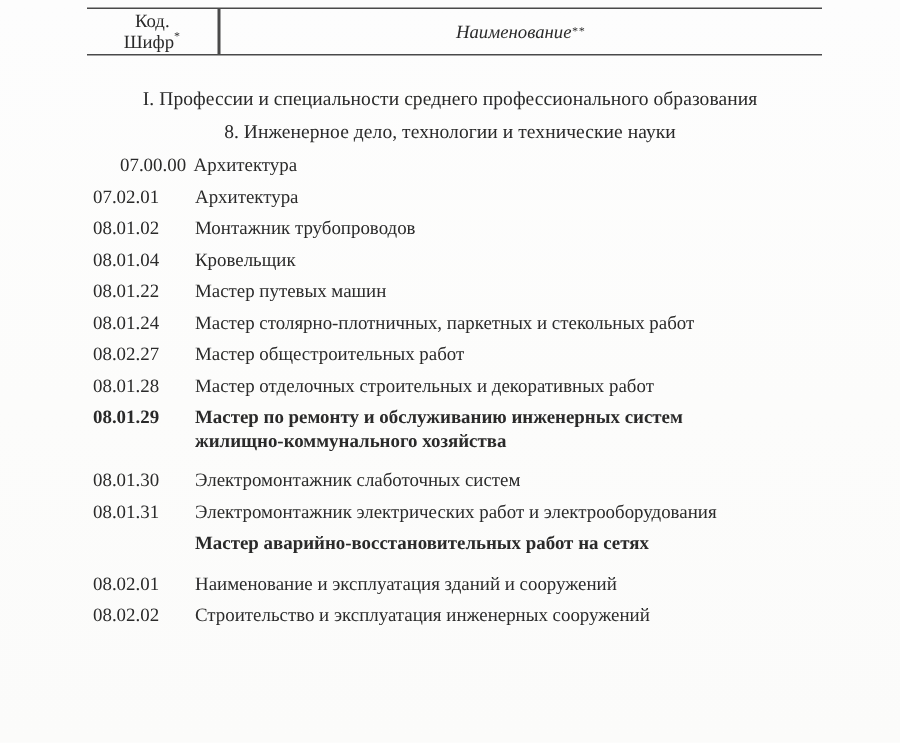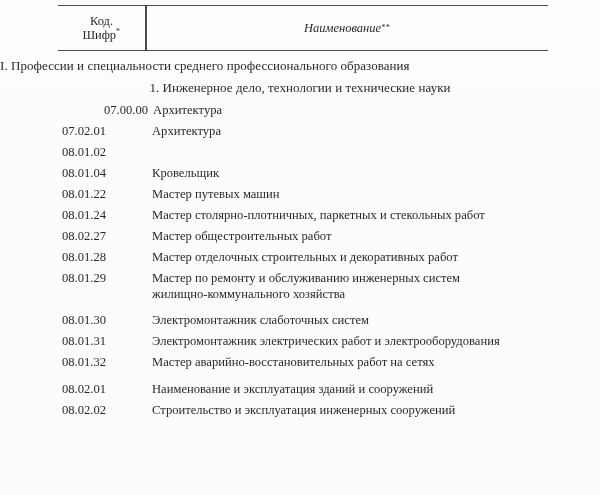--- a/index.html
+++ b/index.html
@@ -23,21 +23,21 @@
     height: 495px;
     background: linear-gradient(180deg, #fdfdfd 0%, #fcfcfb 55%, #fbfbfa 100%);
   }
 
   
   .tbl-head {
     position: absolute;
     left: 58px;
     top: 5px;
     width: 490px;
-    height: 46px;
+    height: 32px;
     border-top: 1.6px solid #4a4a4a;
     border-bottom: 1.6px solid #4a4a4a;
     box-sizing: border-box;
   }
   .tbl-head .vline {
     position: absolute;
     left: 87px;
     top: 0;
     bottom: 0;
     width: 1.6px;
@@ -76,21 +76,21 @@
     line-height: 0;
     letter-spacing: 0.5px;
   }
 
   
   .heading-1 {
     position: absolute;
     left: 0;
     top: 58px;
     width: 600px;
-    text-align: left;
+    text-align: center;
     font-size: 13px;
     letter-spacing: 0.05px;
   }
   .heading-2 {
     position: absolute;
     left: 0;
     top: 80px;
     width: 600px;
     text-align: center;
     font-size: 13px;
@@ -105,48 +105,48 @@
     width: 600px;
   }
   .row {
     position: relative;
     display: block;
     font-size: 12.6px;
     line-height: 15.5px;
     padding: 0 0 5.5px 0;
   }
   .row.group {
-    padding-left: 59px;
+    padding-left: 80px;
     white-space: nowrap;
-    margin-left: 45px;
   }
   .row.group .code {
     display: inline;
     margin-right: 5px;
   }
   .row.group .name {
     display: inline;
   }
   .row.item {
-    padding-left: 62px;
+    padding-left: 40px;
     min-height: 15.5px;
   }
   .row.item .code {
     position: absolute;
     left: 62px;
     top: 0;
     width: 80px;
   }
   .row.item .name {
     display: block;
     margin-left: 90px;
     max-width: 400px;
   }
   .row.item.two-line {
     padding-bottom: 11px;
+    font-weight: bold;
   }
   .row.item .name .ln {
     display: block;
   }
 </style>
 </head>
 <body>
 
 <div class="page">
 
@@ -158,30 +158,31 @@
       <span class="l2"><span>Шифр</span><sup class="mark">*</sup></span>
     </div>
 
     <div class="th-name">
       <span>Наименование</span>
         <sup class="mark">**</sup>
     </div>
   </div>
 
   <div class="heading-1">I. Профессии и специальности среднего профессионального образования</div>
-  <div class="heading-2">1. Инженерное дело, технологии и технические науки</div>
+  <div class="heading-2">8. Инженерное дело, технологии и технические науки</div>
 
   <div class="list">
       <div class="row group"><span class="code">07.00.00</span><span class="name">Архитектура</span></div>
       <div class="row item">
         <span class="code">07.02.01</span>
         <span class="name">Архитектура</span>
       </div>
       <div class="row item">
         <span class="code">08.01.02</span>
+        <span class="name">Монтажник трубопроводов</span>
       </div>
       <div class="row item">
         <span class="code">08.01.04</span>
         <span class="name">Кровельщик</span>
       </div>
       <div class="row item">
         <span class="code">08.01.22</span>
         <span class="name">Мастер путевых машин</span>
       </div>
       <div class="row item">
@@ -205,21 +206,20 @@
       </div>
       <div class="row item">
         <span class="code">08.01.30</span>
         <span class="name">Электромонтажник слаботочных систем</span>
       </div>
       <div class="row item">
         <span class="code">08.01.31</span>
         <span class="name">Электромонтажник электрических работ и электрооборудования</span>
       </div>
       <div class="row item two-line">
-        <span class="code">08.01.32</span>
         <span class="name">
           <span class="ln">Мастер аварийно-восстановительных работ на сетях</span>
         </span>
       </div>
       <div class="row item">
         <span class="code">08.02.01</span>
         <span class="name">Наименование и эксплуатация зданий и сооружений</span>
       </div>
       <div class="row item">
         <span class="code">08.02.02</span>

